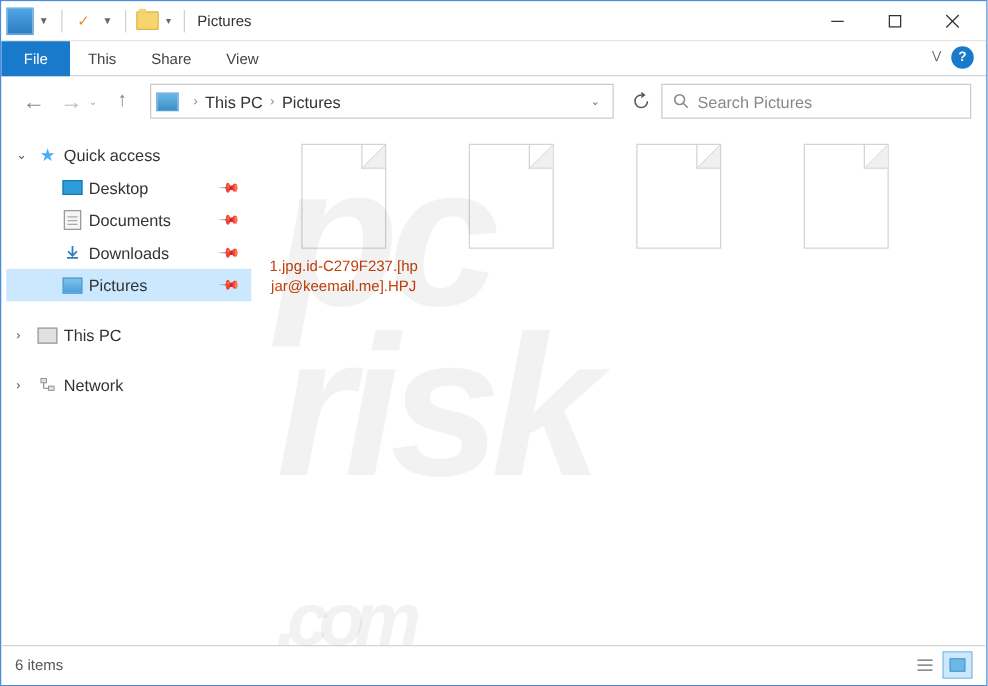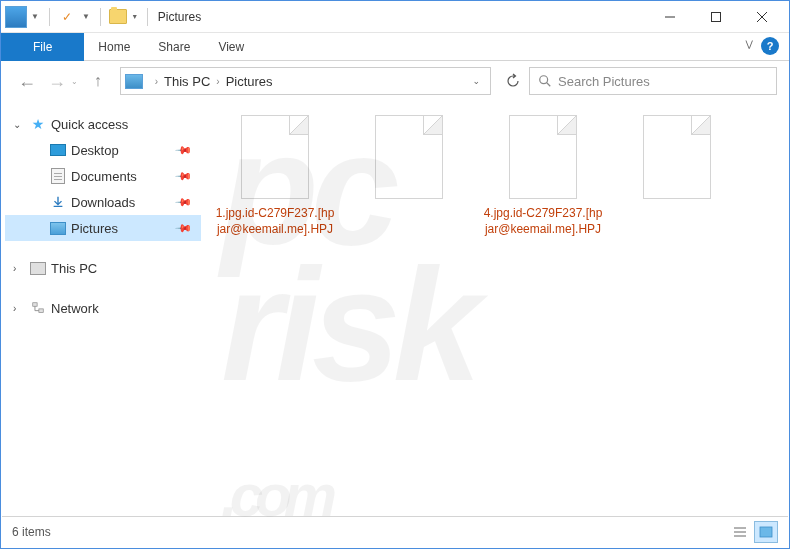--- a/index.html
+++ b/index.html
@@ -15,21 +15,21 @@
 .tb-sep { width: 1px; height: 18px; background: #d0d0d0; margin: 0 4px; }
 .tb-folder { width: 18px; height: 15px; background: #f7d56e; border: 1px solid #d9b64a; border-radius: 1px; position: relative; }
 .tb-folder:before { content: ''; position: absolute; top: -3px; left: 1px; width: 6px; height: 3px; background: #f7d56e; border-radius: 1px 1px 0 0; }
 .tb-title { font-size: 12px; color: #333; margin-left: 6px; }
 .tb-spacer { flex: 1; }
 .tb-winbtn { width: 46px; height: 32px; display: flex; align-items: center; justify-content: center; color: #333; font-size: 14px; }
 .tb-winbtn svg { width: 12px; height: 12px; }
 
 
 .ribbon { height: 28px; display: flex; align-items: center; padding-left: 0; border-bottom: 1px solid #d4d4d4; position: relative; }
-.ribbon-file { background: #1979ca; color: #fff; height: 28px; padding: 0 32px; display: flex; align-items: center; font-size: 12px; }
+.ribbon-file { background: #1979ca; color: #fff; height: 28px; padding: 0 18px; display: flex; align-items: center; font-size: 12px; }
 .ribbon-tab { color: #444; font-size: 12px; padding: 0 14px; height: 28px; display: flex; align-items: center; }
 .ribbon-collapse { position: absolute; right: 36px; top: 6px; font-size: 9px; color: #666; }
 .ribbon-help { position: absolute; right: 10px; top: 4px; width: 18px; height: 18px; background: #1979ca; color: #fff; border-radius: 50%; display: flex; align-items: center; justify-content: center; font-size: 11px; font-weight: bold; }
 
 
 .navrow { height: 40px; display: flex; align-items: center; padding: 0 12px; gap: 2px; }
 .nav-btn { width: 28px; height: 28px; display: flex; align-items: center; justify-content: center; color: #888; font-size: 18px; }
 .nav-btn.dis { color: #bbb; }
 .nav-drop { font-size: 8px; color: #aaa; margin: 0 4px 0 -2px; }
 .nav-up { font-size: 16px; color: #888; }
@@ -107,21 +107,21 @@
   <div class="tb-winbtn">
       <svg viewBox="0 0 12 12">
         <line x1="1" y1="1" x2="11" y2="11" stroke="#333" stroke-width="1"></line>
         <line x1="11" y1="1" x2="1" y2="11" stroke="#333" stroke-width="1"></line>
       </svg>
     </div>
 </div>
 
 <div class="ribbon">
   <div class="ribbon-file">File</div>
-  <div class="ribbon-tab">Home</div>
+  <div class="ribbon-tab">This</div>
   <div class="ribbon-tab">Share</div>
   <div class="ribbon-tab">View</div>
   <div class="ribbon-collapse">⋁</div>
   <div class="ribbon-help">?</div>
 </div>
 
 <div class="navrow">
   <div class="nav-btn">←</div>
   <div class="nav-btn dis">→</div>
   <span class="nav-drop">⌄</span>
@@ -214,21 +214,20 @@
   <div class="content">
     <div class="file">
       <div class="file-icon"></div>
       <div class="file-name">1.jpg.id-C279F237.[hpjar@keemail.me].HPJ</div>
     </div>
     <div class="file">
       <div class="file-icon"></div>
     </div>
     <div class="file">
       <div class="file-icon"></div>
-      <div class="file-name">4.jpg.id-C279F237.[hpjar@keemail.me].HPJ</div>
     </div>
     <div class="file">
       <div class="file-icon"></div>
     </div>
   </div>
 </div>
 
 <div class="statusbar">
   <span>6 items</span>
   <div class="sb-views">

